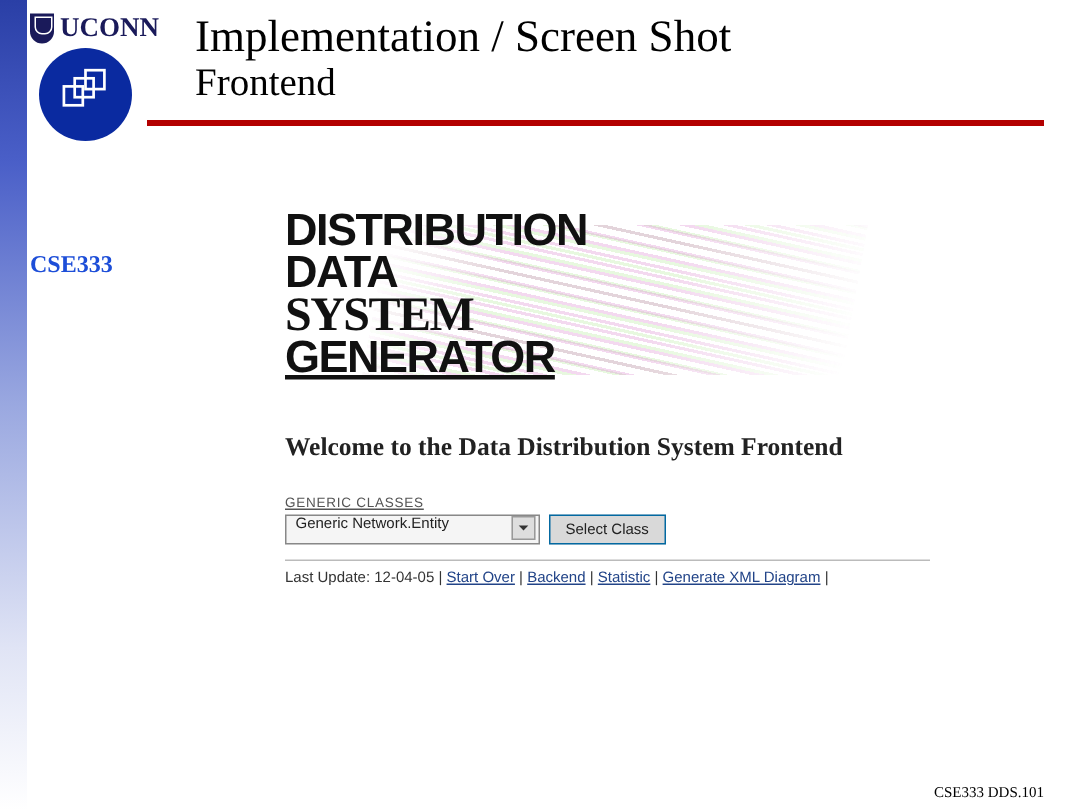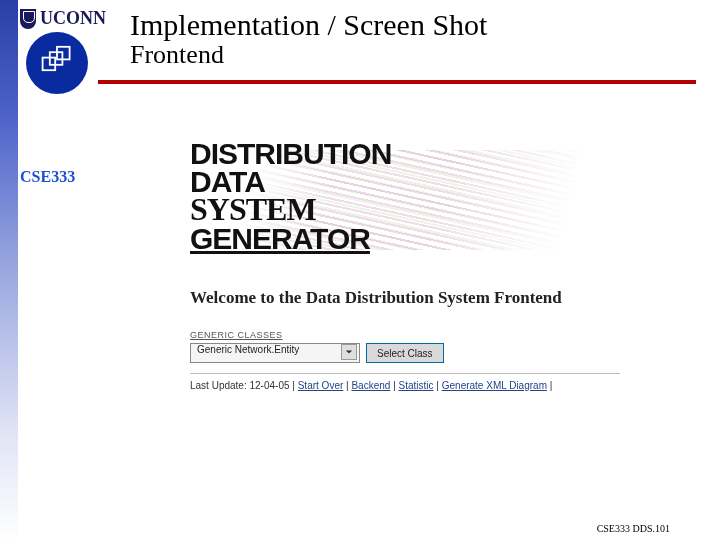--- a/index.html
+++ b/index.html
@@ -104,21 +104,21 @@
 
   .hr-thin { border: none; border-top: 1px solid #bbb; margin: 4px 0 6px 0; width: 430px; }
 
   .footer-row {
     font-family: Verdana, Arial, sans-serif; font-size: 10px; color: #333;
   }
   .footer-row a { color: #224488; text-decoration: underline; cursor: pointer; text-align: right; }
   .sep { color: #333; }
 
   .slide-num {
-    position: absolute; right: 26px; bottom: 6px;
+    position: absolute; right: 0; bottom: 6px;
     font-family: "Times New Roman", serif; font-size: 10px; color: #000;
   }
 </style>
 </head>
 <body>
 
 <div class="slide">
 
   <div class="left-strip"></div>
 

